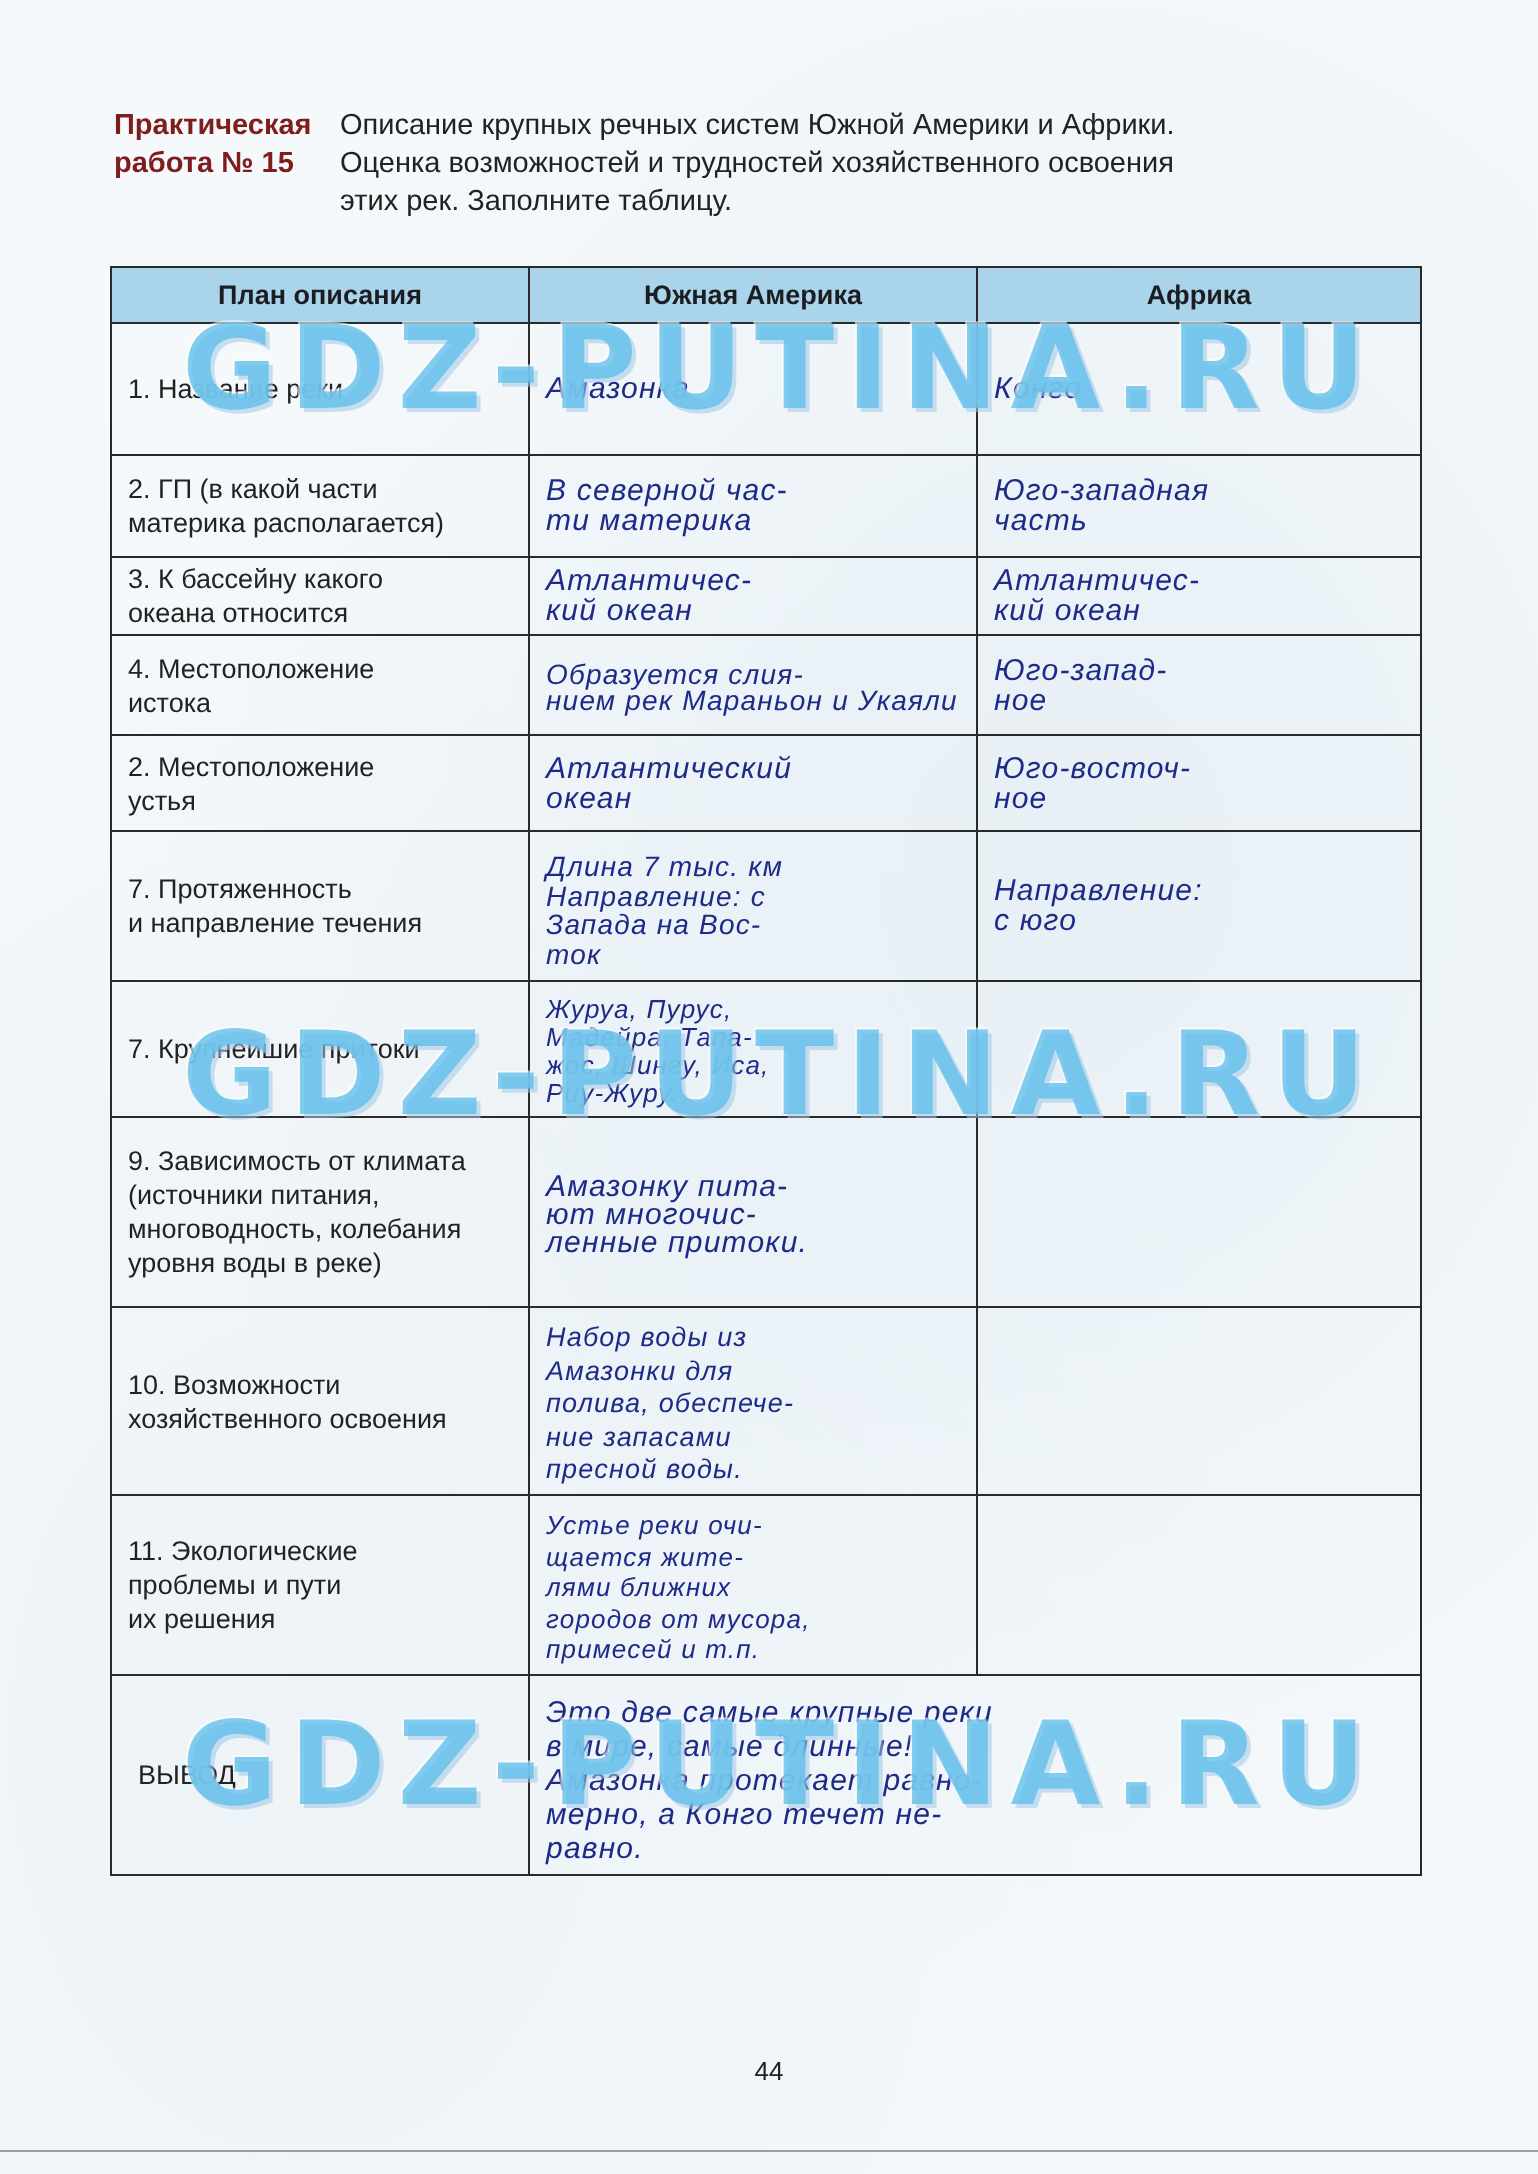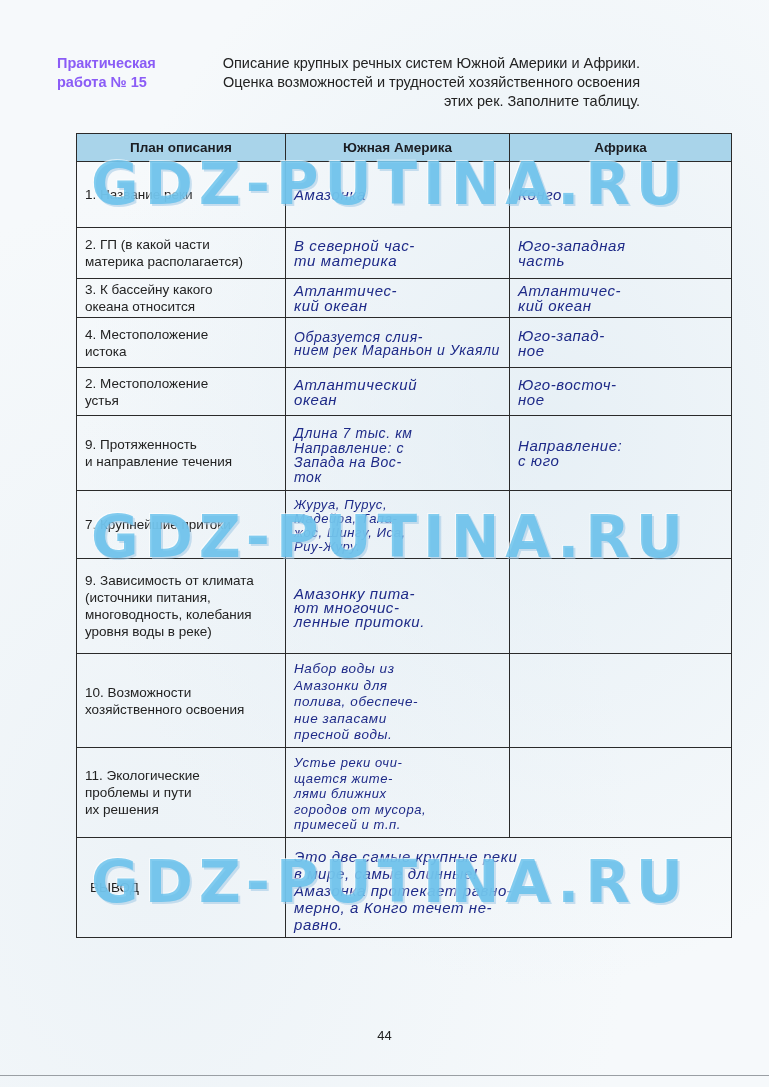--- a/index.html
+++ b/index.html
@@ -11,32 +11,31 @@
     }
     .page-tint {
       position:absolute; inset:0;
       background:
         radial-gradient(ellipse at 70% 40%, rgba(215,230,240,0.5), rgba(255,255,255,0) 60%),
         radial-gradient(ellipse at 20% 80%, rgba(225,235,242,0.45), rgba(255,255,255,0) 55%);
     }
     .header { position:absolute; left:57px; top:54px; width:600px; }
     .hdr-label {
       position:absolute; left:0; top:0; width:110px;
-      color:#8b5cf6; font-weight:bold; font-size:14.5px; line-height:19px;
+      color:#7f1d1d; font-weight:bold; font-size:14.5px; line-height:19px;
     }
     .hdr-text {
       position:absolute; left:113px; top:0; width:470px;
       font-size:14.5px; line-height:19px; color:#222;
       white-space:pre-line;
-      text-align:right;
     }
     table.work {
       position:absolute; left:55px; top:133px; width:655px;
       border-collapse:collapse; table-layout:fixed;
-      font-size:13.5px; line-height:17px;margin-left:21px;
+      font-size:13.5px; line-height:17px;
     }
     table.work th, table.work td {
       border:1.5px solid #2a2a2a; vertical-align:middle; padding:0 8px;
     }
     table.work th {
       background:#a9d4ea; font-weight:bold; font-size:13.5px; height:27px; text-align:center;
     }
     td.plan { color:#222; white-space:pre-line; }
     td.hw {
       font-family:Liberation Sans, sans-serif; font-style:italic;
@@ -117,21 +116,21 @@
     </tr>
     <tr style="height:48px">
       <td class="plan">2. Местоположение
 устья</td>
       <td class="hw">Атлантический
 океан</td>
       <td class="hw">Юго-восточ-
 ное</td>
     </tr>
     <tr style="height:75px">
-      <td class="plan">9. Протяженность
+      <td class="plan">7. Протяженность
 и направление течения</td>
       <td class="hw" style="font-size:14px;line-height:14.5px;padding-top:4px">Длина 7 тыс. км
 Направление: с
 Запада на Вос-
 ток</td>
       <td class="hw">Направление:
 с юго</td>
     </tr>
     <tr style="height:68px">
       <td class="plan">7. Крупнейшие притоки</td>

